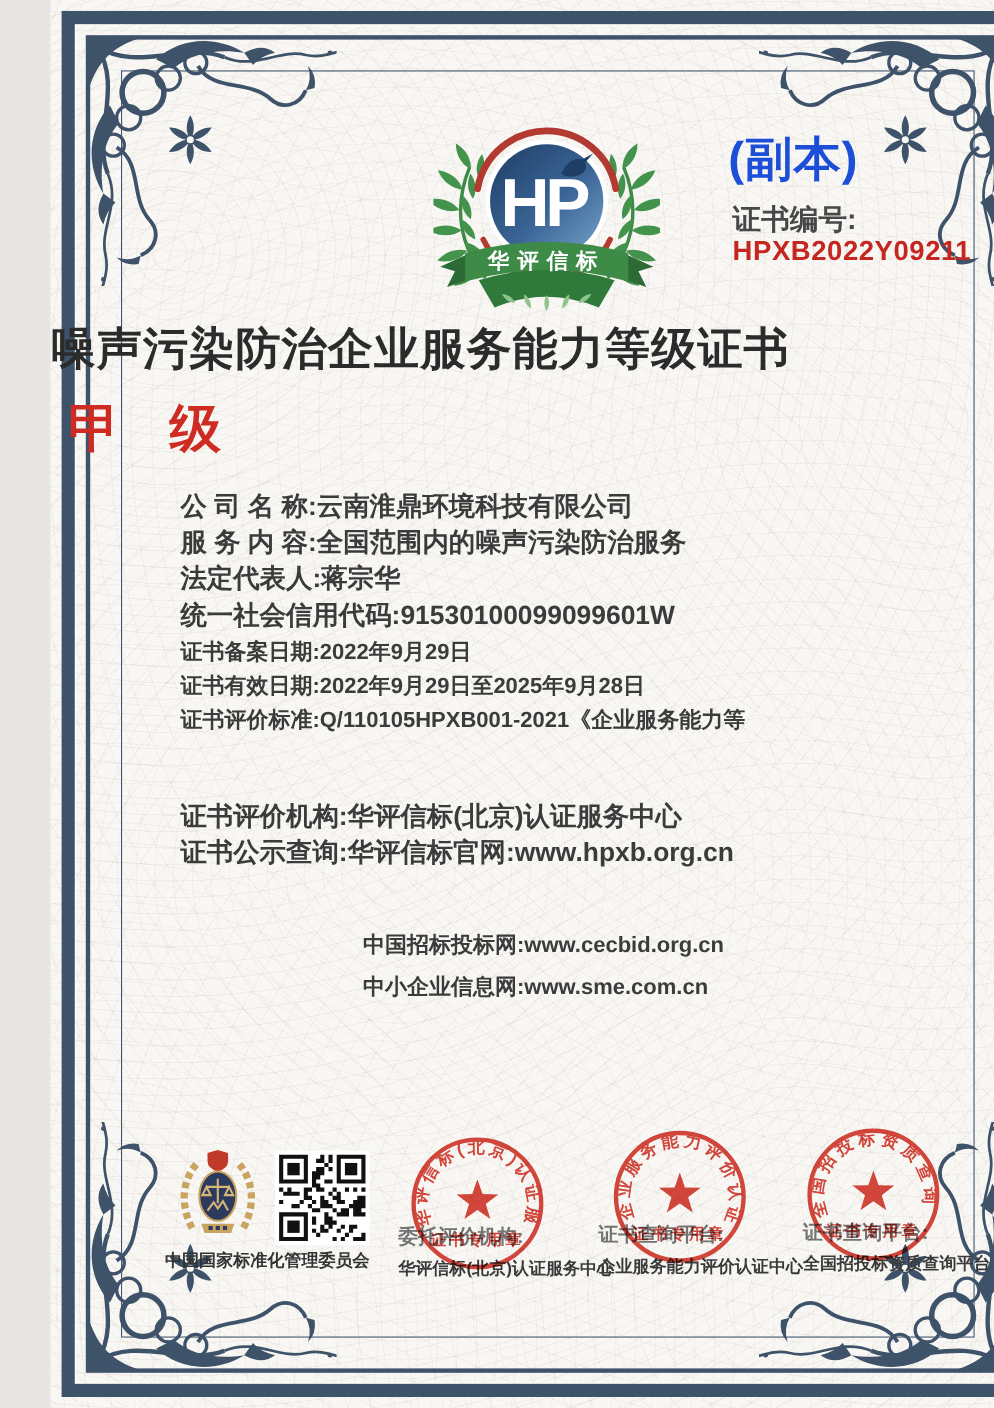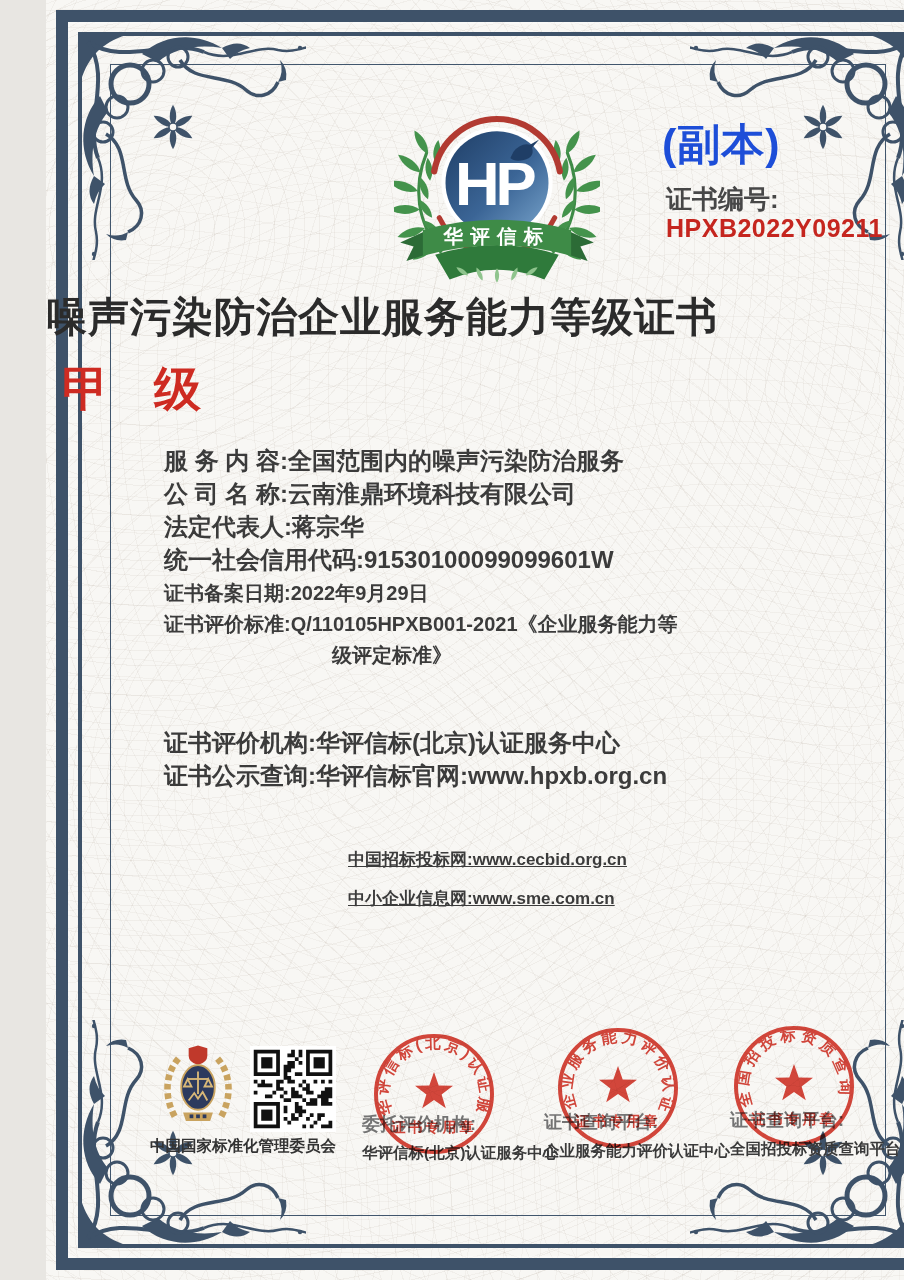--- a/index.html
+++ b/index.html
@@ -30,21 +30,21 @@
   .certno-label{left:620px;top:182px;font-size:26px;font-weight:700;color:#474747;}
   .certno-value{left:620px;top:214px;font-size:25px;font-weight:700;color:#c5261f;letter-spacing:.5px;}
   .title{left:0;top:290px;width:100%;text-align:left;font-size:41px;font-weight:900;color:#2b2b2b;letter-spacing:1px;}
   .grade{left:0;top:358px;width:100%;font-size:47px;font-weight:900;color:#ce2b22;letter-spacing:16px;text-indent:16px;}
 
   .fieldgroup{color:#3b3b3b;font-weight:600;white-space:nowrap;}
   .g1{left:118px;top:444px;font-size:24px;line-height:33px;}
   .g2{left:118px;top:578px;font-size:20px;line-height:31px;}
   .g2 .wrap2{padding-left:168px;}
   .g3a{left:118px;top:726px;font-size:24px;line-height:33px;}
-  .g3b{left:302px;top:840px;font-size:17px;line-height:39px;text-decoration:underline;}
+  .g3b{left:284px;top:840px;font-size:20px;line-height:39px;}
 
   .emblem{left:110px;top:1040px;width:84px;height:92px;}
   .qr{left:204px;top:1046px;width:86px;height:86px;background:#fff;}
   .authority-caption{left:94px;top:1136px;width:206px;text-align:center;font-size:15.5px;font-weight:600;color:#333;font-family:Liberation Mono, monospace;}
 
   .stamp{position:absolute;width:140px;height:140px;z-index:5;mix-blend-mode:multiply;opacity:.92;}
   .s1{left:318px;top:1028px;}
   .s2{left:502px;top:1022px;}
   .s3{left:678px;top:1020px;}
   .seal-ring{fill:none;stroke:#d5382c;stroke-width:4;}
@@ -171,30 +171,30 @@
   </svg>
 
   <div class="abs copy-label">(副本)</div>
   <div class="abs certno-label">证书编号:</div>
   <div class="abs certno-value">HPXB2022Y09211</div>
 
   <div class="abs title">噪声污染防治企业服务能力等级证书</div>
   <div class="abs grade">甲 级</div>
 
   <div class="abs fieldgroup g1">
+    <div><span>公 司 名 称:</span><span>云南淮鼎环境科技有限公司</span></div>
     <div><span>服 务 内 容:</span><span>全国范围内的噪声污染防治服务</span></div>
-    <div><span>公 司 名 称:</span><span>云南淮鼎环境科技有限公司</span></div>
     <div><span>法定代表人:</span><span>蒋宗华</span></div>
     <div><span>统一社会信用代码:</span><span>91530100099099601W</span></div>
   </div>
 
   <div class="abs fieldgroup g2">
     <div><span>证书备案日期:</span><span>2022年9月29日</span></div>
+    <div><span>证书有效日期:</span><span>2022年9月29日至2025年9月28日</span></div>
     <div><span>证书评价标准:</span><span>Q/110105HPXB001-2021《企业服务能力等</span></div>
-    <div class="wrap2">级评定标准》</div>
   </div>
 
   <div class="abs fieldgroup g3a">
     <div><span>证书评价机构:</span><span>华评信标(北京)认证服务中心</span></div>
     <div><span>证书公示查询:</span><span>华评信标官网:www.hpxb.org.cn</span></div>
   </div>
   <div class="abs fieldgroup g3b">
     <div>中国招标投标网:www.cecbid.org.cn</div>
     <div>中小企业信息网:www.sme.com.cn</div>
   </div>

